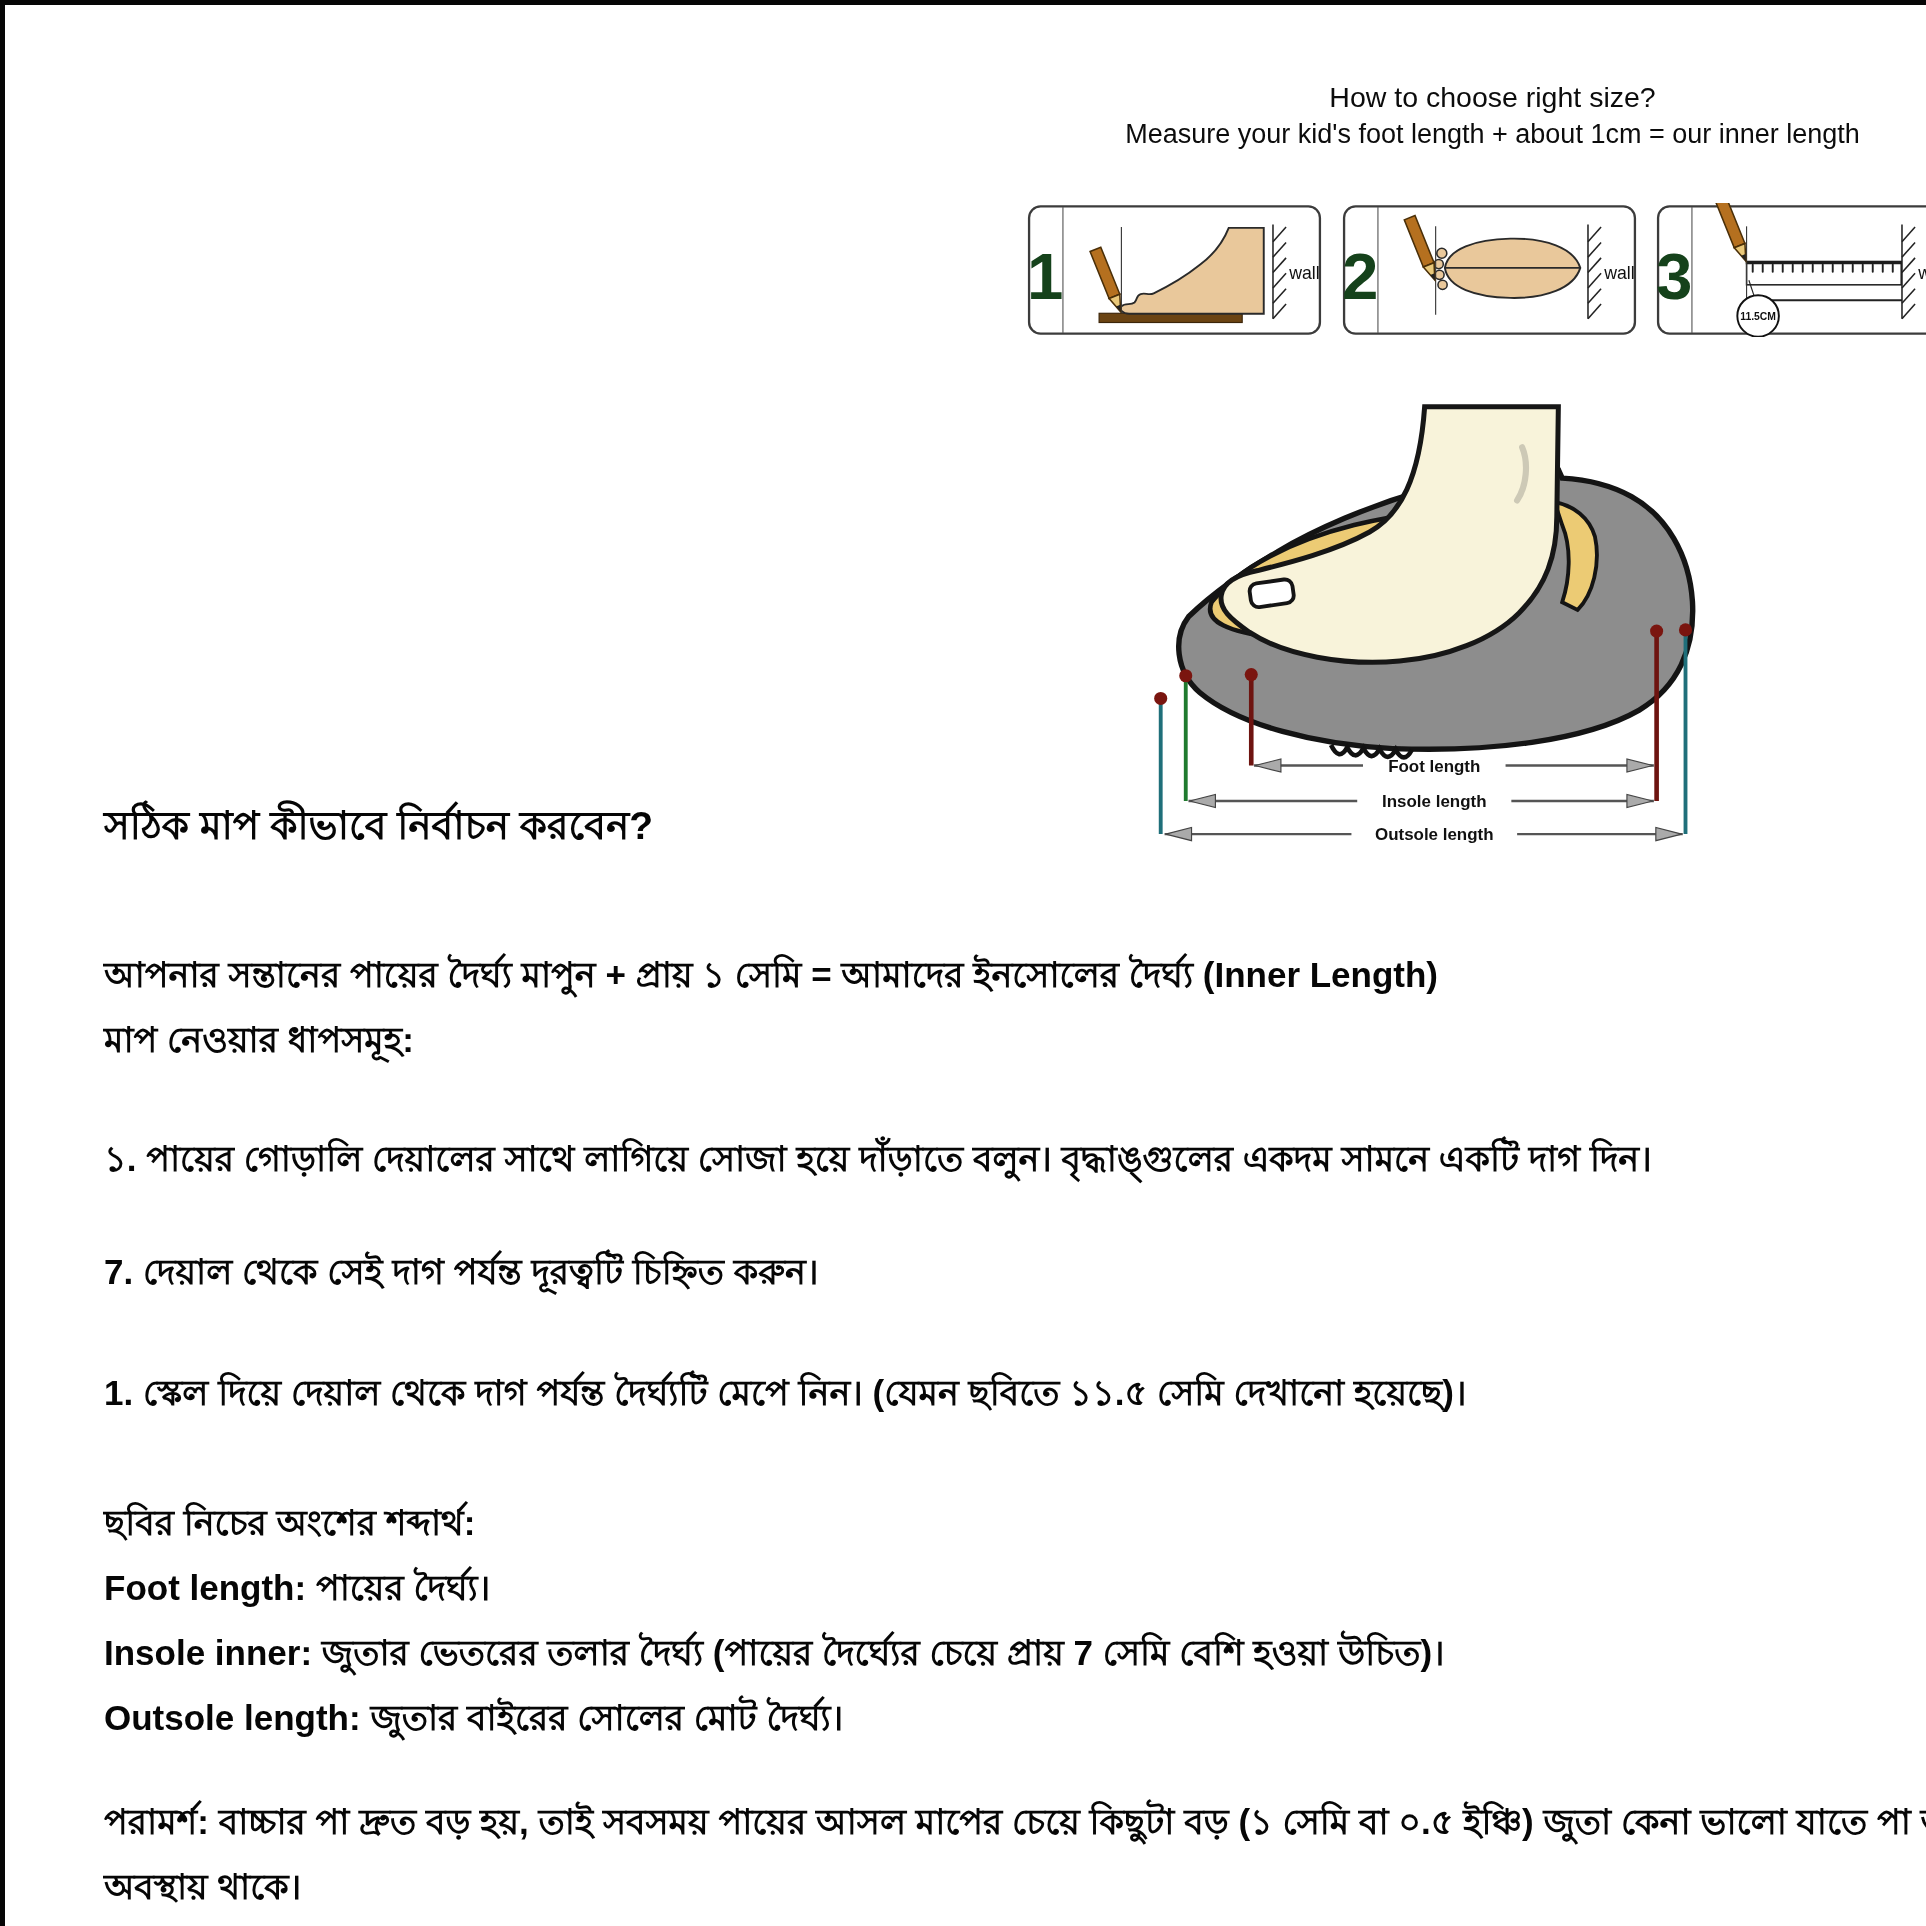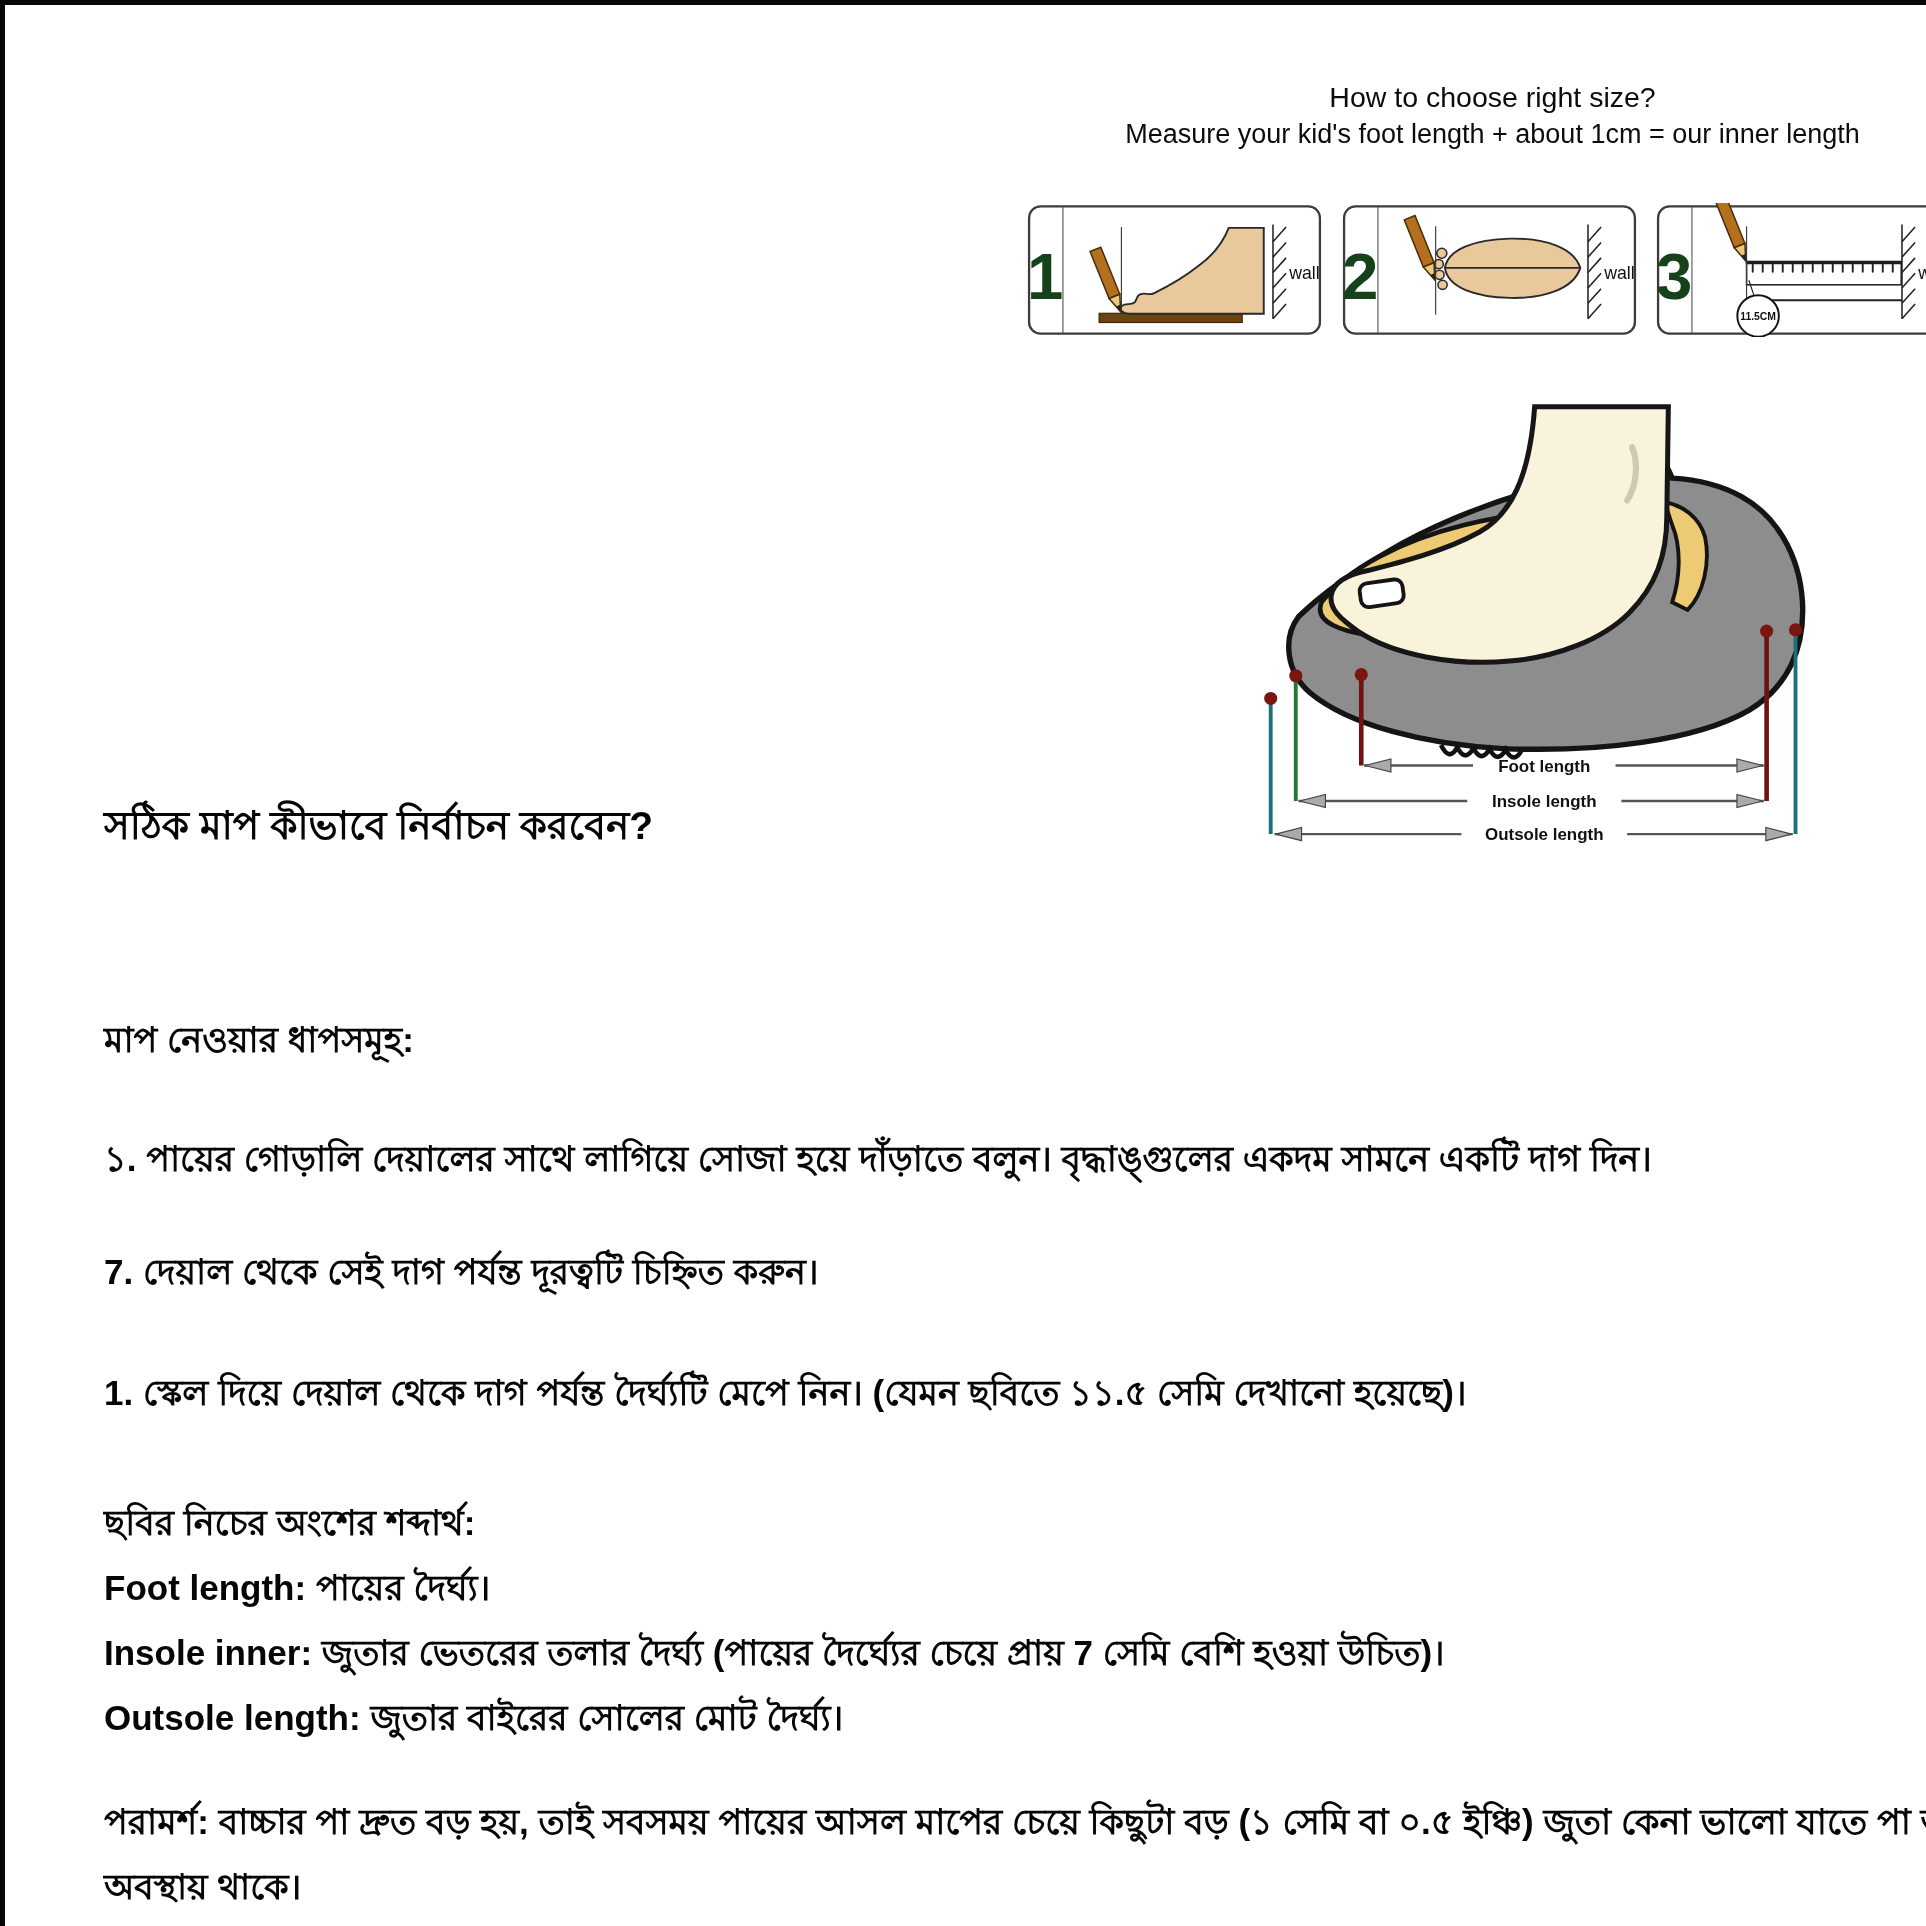--- a/index.html
+++ b/index.html
@@ -17,21 +17,21 @@
     position:absolute;left:948px;top:75px;width:1079px;
     text-align:center;line-height:1.22;
   }
   .header .title{font-size:28.5px;font-weight:400;color:#0c0c0c;}
   .header .subtitle{font-size:27px;font-weight:400;color:#0c0c0c;margin-top:3.1px;}
   .panels{
     position:absolute;left:1021px;top:198px;
     display:flex;gap:17.7px;
   }
   .panel{width:297px;height:134px;}
-  .shoe-wrap{position:absolute;left:1258px;top:396px;width:551px;height:447px;}
+  .shoe-wrap{position:absolute;left:1148px;top:396px;width:551px;height:447px;}
   svg text{font-family:"Liberation Sans", sans-serif;}
   .content{
     position:absolute;left:99px;top:797px;width:2030px;
     font-size:35px;line-height:65px;font-weight:600;color:#060606;
   }
   .content h1{
     font-size:39px;font-weight:700;margin:0;line-height:1.25;color:#050505;
   }
   .para{margin:0;}
   .m-intro{margin-top:91px;}
@@ -224,21 +224,21 @@
         <polygon points="1372,1124 1305,1107 1305,1141" fill="#aaaaaa" stroke="#444" stroke-width="3"></polygon>
       </g>
       <text x="730" y="1140" text-anchor="middle" font-size="44" font-weight="600" fill="#111">Outsole length</text>
     </svg>
   </div>
 
   <div class="content">
     <h1>সঠিক মাপ কীভাবে নির্বাচন করবেন?</h1>
 
     <p class="para m-intro">
-      <br>
+      <span>আপনার সন্তানের পায়ের দৈর্ঘ্য মাপুন + প্রায় ১ সেমি = আমাদের ইনসোলের দৈর্ঘ্য (Inner Length)</span><br>
       <span>মাপ নেওয়ার ধাপসমূহ:</span>
     </p>
 
     <p class="para m-step1">
       <span>১. পায়ের গোড়ালি দেয়ালের সাথে লাগিয়ে সোজা হয়ে দাঁড়াতে বলুন। বৃদ্ধাঙ্গুলের একদম সামনে একটি দাগ দিন।</span>
     </p>
 
     <p class="para m-step2">
       <span>7. দেয়াল থেকে সেই দাগ পর্যন্ত দূরত্বটি চিহ্নিত করুন।</span>
     </p>

